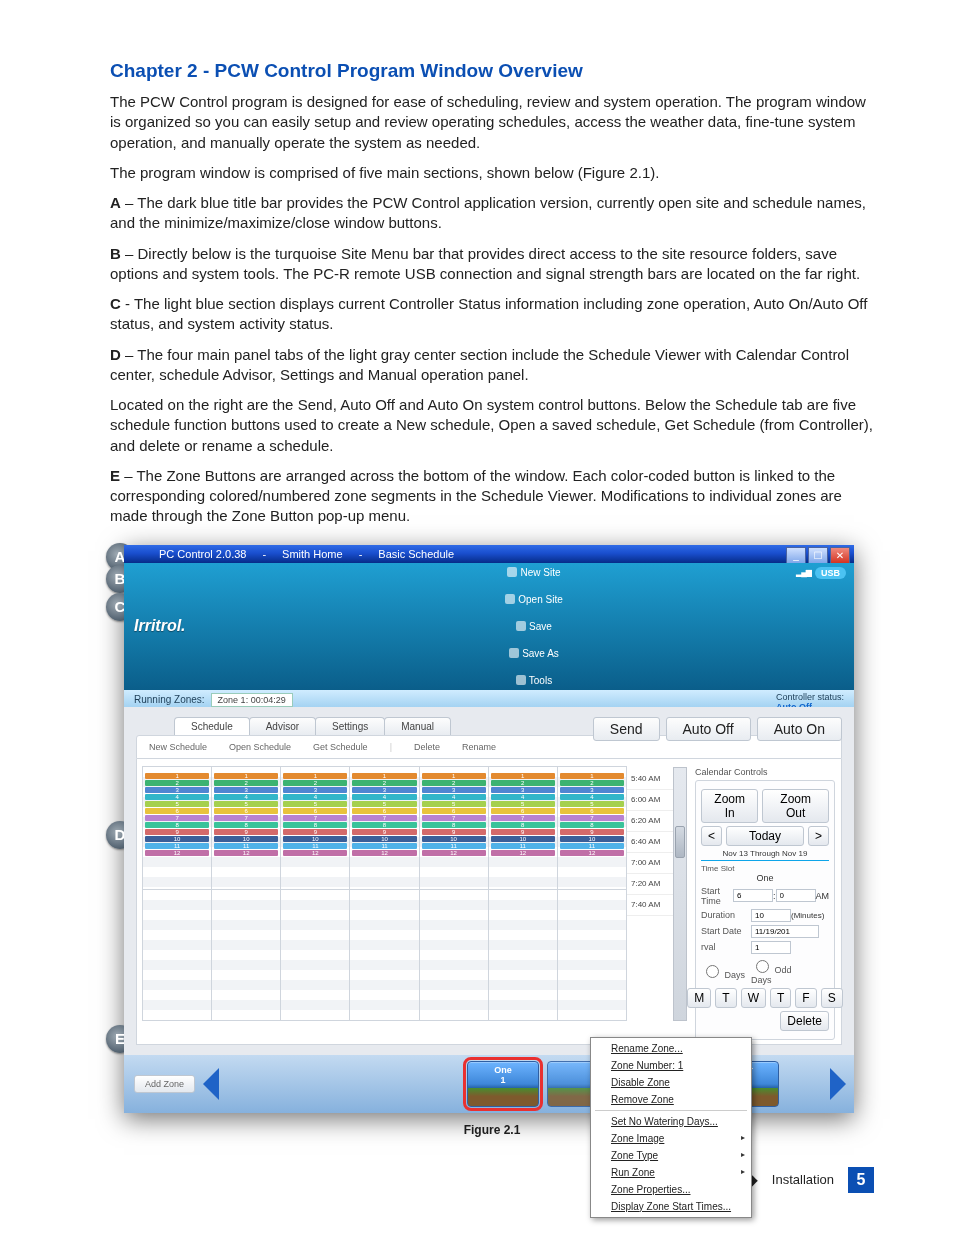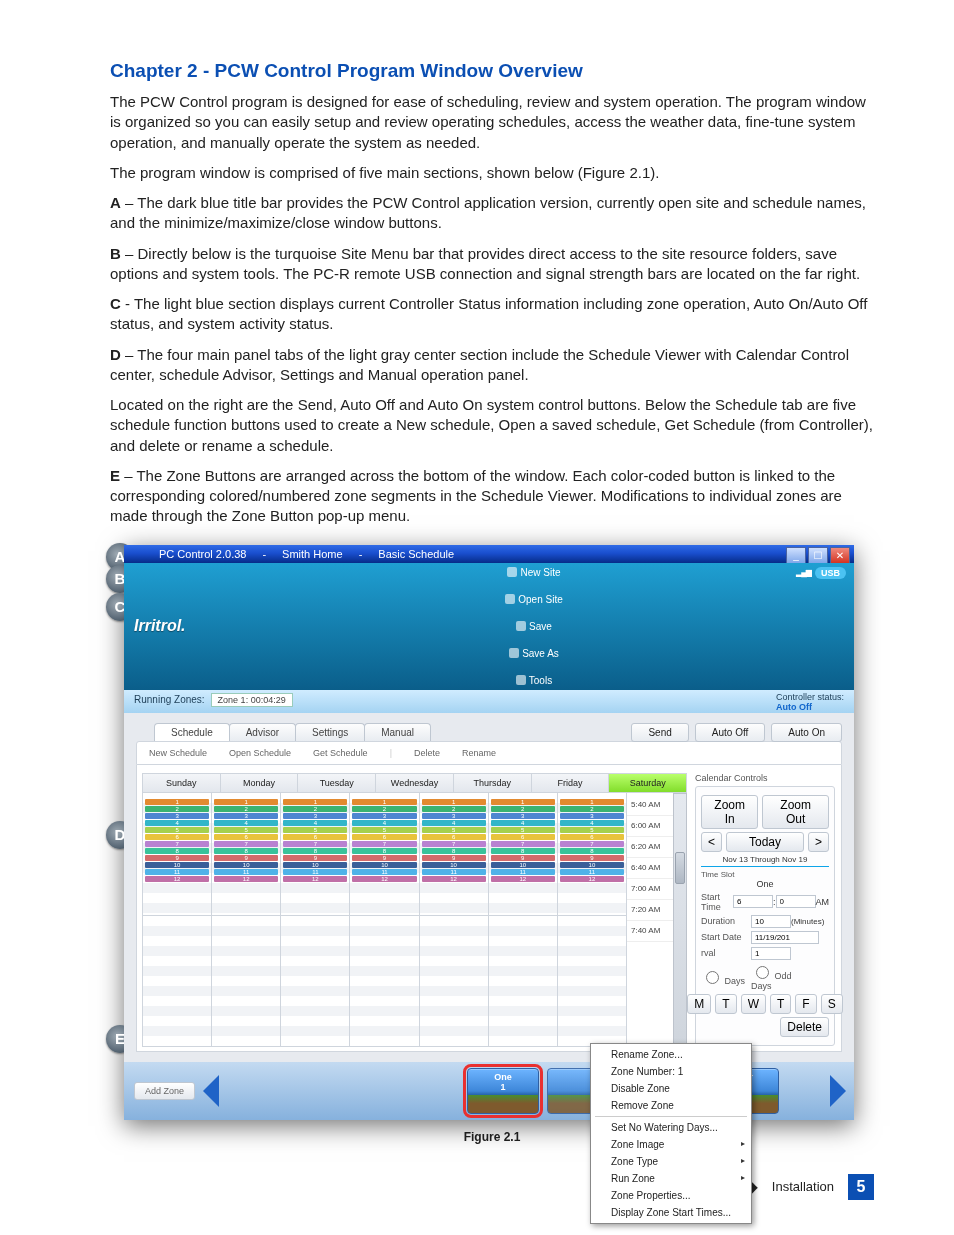--- a/index.html
+++ b/index.html
@@ -109,48 +109,48 @@
     top: 4px;
     display:flex;
     align-items:center;
     gap:4px;
   }
   .usb-badge { background:#4bc2f2; color:#fff; font-weight:700; padding:1px 6px; border-radius:6px; font-size:9px; }
   .statusbar {
     position: relative;
     background: linear-gradient(#d0ecff, #a4d3f2);
     color:#1c3d56;
-    padding: 3px 10px 6px 10px;
+    padding: 3px 10px 0 10px;
     font-size: 10px;
     display:flex;
     gap:6px;
     align-items:center;
   }
   .statusbar .field { background:#fff; border:1px solid #9cb; padding:1px 6px; color:#444; font-size:9px; }
   .statusbar .right { position:absolute; right:10px; top:2px; text-align:left; line-height:1.2; font-size:9px; color:#1c3d56;}
   .statusbar .autooff { color:#1166cc; font-weight:600; }
   .centerwrap { background:#e7eaef; padding: 10px 8px; position:relative; }
   .tabs {
     display:flex;
     gap:0;
     font-size:10px;
-    margin-left:22px;
+    margin-left:42px;
   }
   .tabs .tab {
     padding:3px 16px;
     border:1px solid #bfc7d1;
     border-bottom:none;
     background: linear-gradient(#fdfdfd,#e8ecf1);
     color:#444;
     border-radius:4px 4px 0 0;
     margin-right:-1px;
   }
   .tabs .tab.active { background:#fff; }
   .ctrl-buttons { position:absolute; right:12px; top:10px; display:flex; gap:6px; }
-  .ctrl-buttons .tab { padding:3px 16px; border:1px solid #bfc7d1; background:linear-gradient(#fdfdfd,#e8ecf1); border-radius:3px; font-size:10px; }
+  .ctrl-buttons .tab { padding:3px 16px; border:1px solid #bfc7d1; background:linear-gradient(#fdfdfd,#e8ecf1); border-radius:3px; font-size:14px; }
   .subtabs {
     background:#fff;
     border:1px solid #d0d6de;
     border-radius:3px 3px 0 0;
     margin:0 4px;
     padding: 4px 6px;
     display:flex;
     gap:10px;
     font-size:9px;
     color:#666;
@@ -206,21 +206,21 @@
     top:330px;
     left:466px;
     width:160px;
     background:#fff;
     border:1px solid #888;
     box-shadow:2px 2px 6px rgba(0,0,0,.4);
     font-size:10px;
     z-index:20;
     padding:2px 0;
   }
-  .ctx-menu div { padding:3px 14px 3px 20px; color:#222; position:relative; }
+  .ctx-menu div { padding:3px 14px 3px 20px; color:#222; position:relative;text-decoration:underline; }
   .ctx-menu div.sub::after { content:'▸'; position:absolute; right:6px; top:3px; font-size:8px; color:#333;}
   .ctx-menu hr { margin:2px 4px; border:none; border-top:1px solid #ccc; }
   .zonebar {
     background: linear-gradient(#c3daf1,#86b1dd);
     padding: 6px 10px;
     display:flex;
     align-items:center;
     gap:8px;
     position:relative;
   }
@@ -322,29 +322,20 @@
       <span>New Schedule</span>
       <span>Open Schedule</span>
       <span>Get Schedule</span>
       <span style="color:#ccc">|</span>
       <span>Delete</span>
       <span>Rename</span>
     </div>
 
     <div class="schedule-area">
       <div class="cal">
-        <div class="cal-header">
-          <div>Sunday</div>
-          <div>Monday</div>
-          <div>Tuesday</div>
-          <div>Wednesday</div>
-          <div>Thursday</div>
-          <div>Friday</div>
-          <div class="sat">Saturday</div>
-        </div>
         <div class="cal-body">
           <div class="cal-grid">
 
             <div class="cell">
               <div class="bars">
                 <div class="bar b-o">1</div>
                   <div class="bar b-g">2</div>
                   <div class="bar b-b">3</div>
                   <div class="bar b-c">4</div>
                   <div class="bar b-l">5</div>

